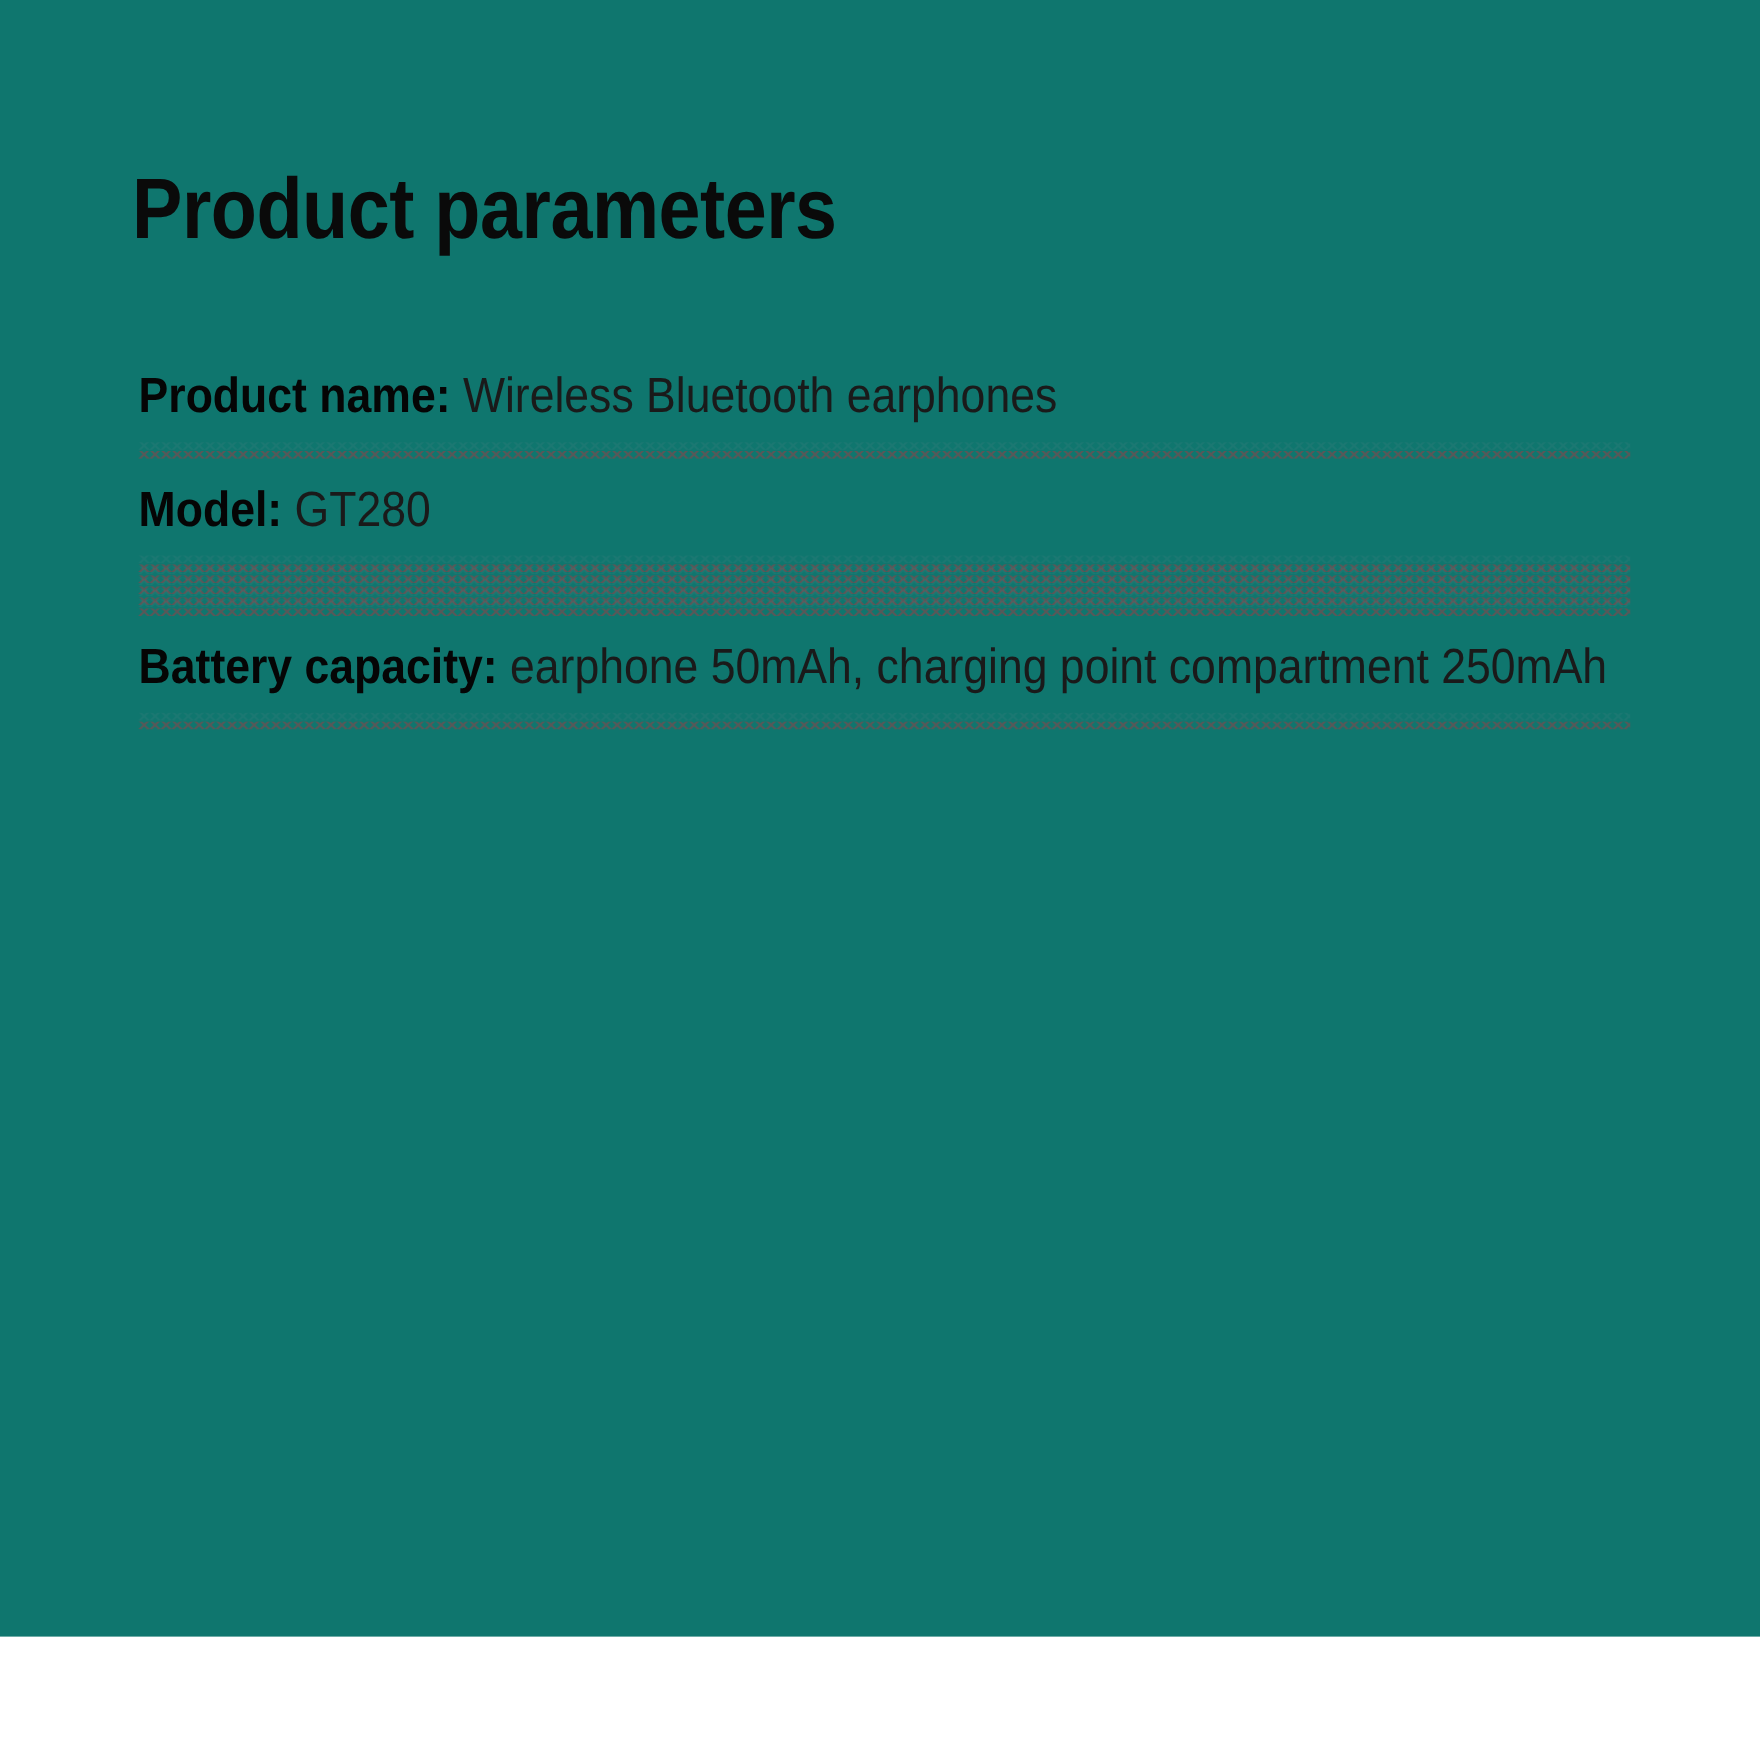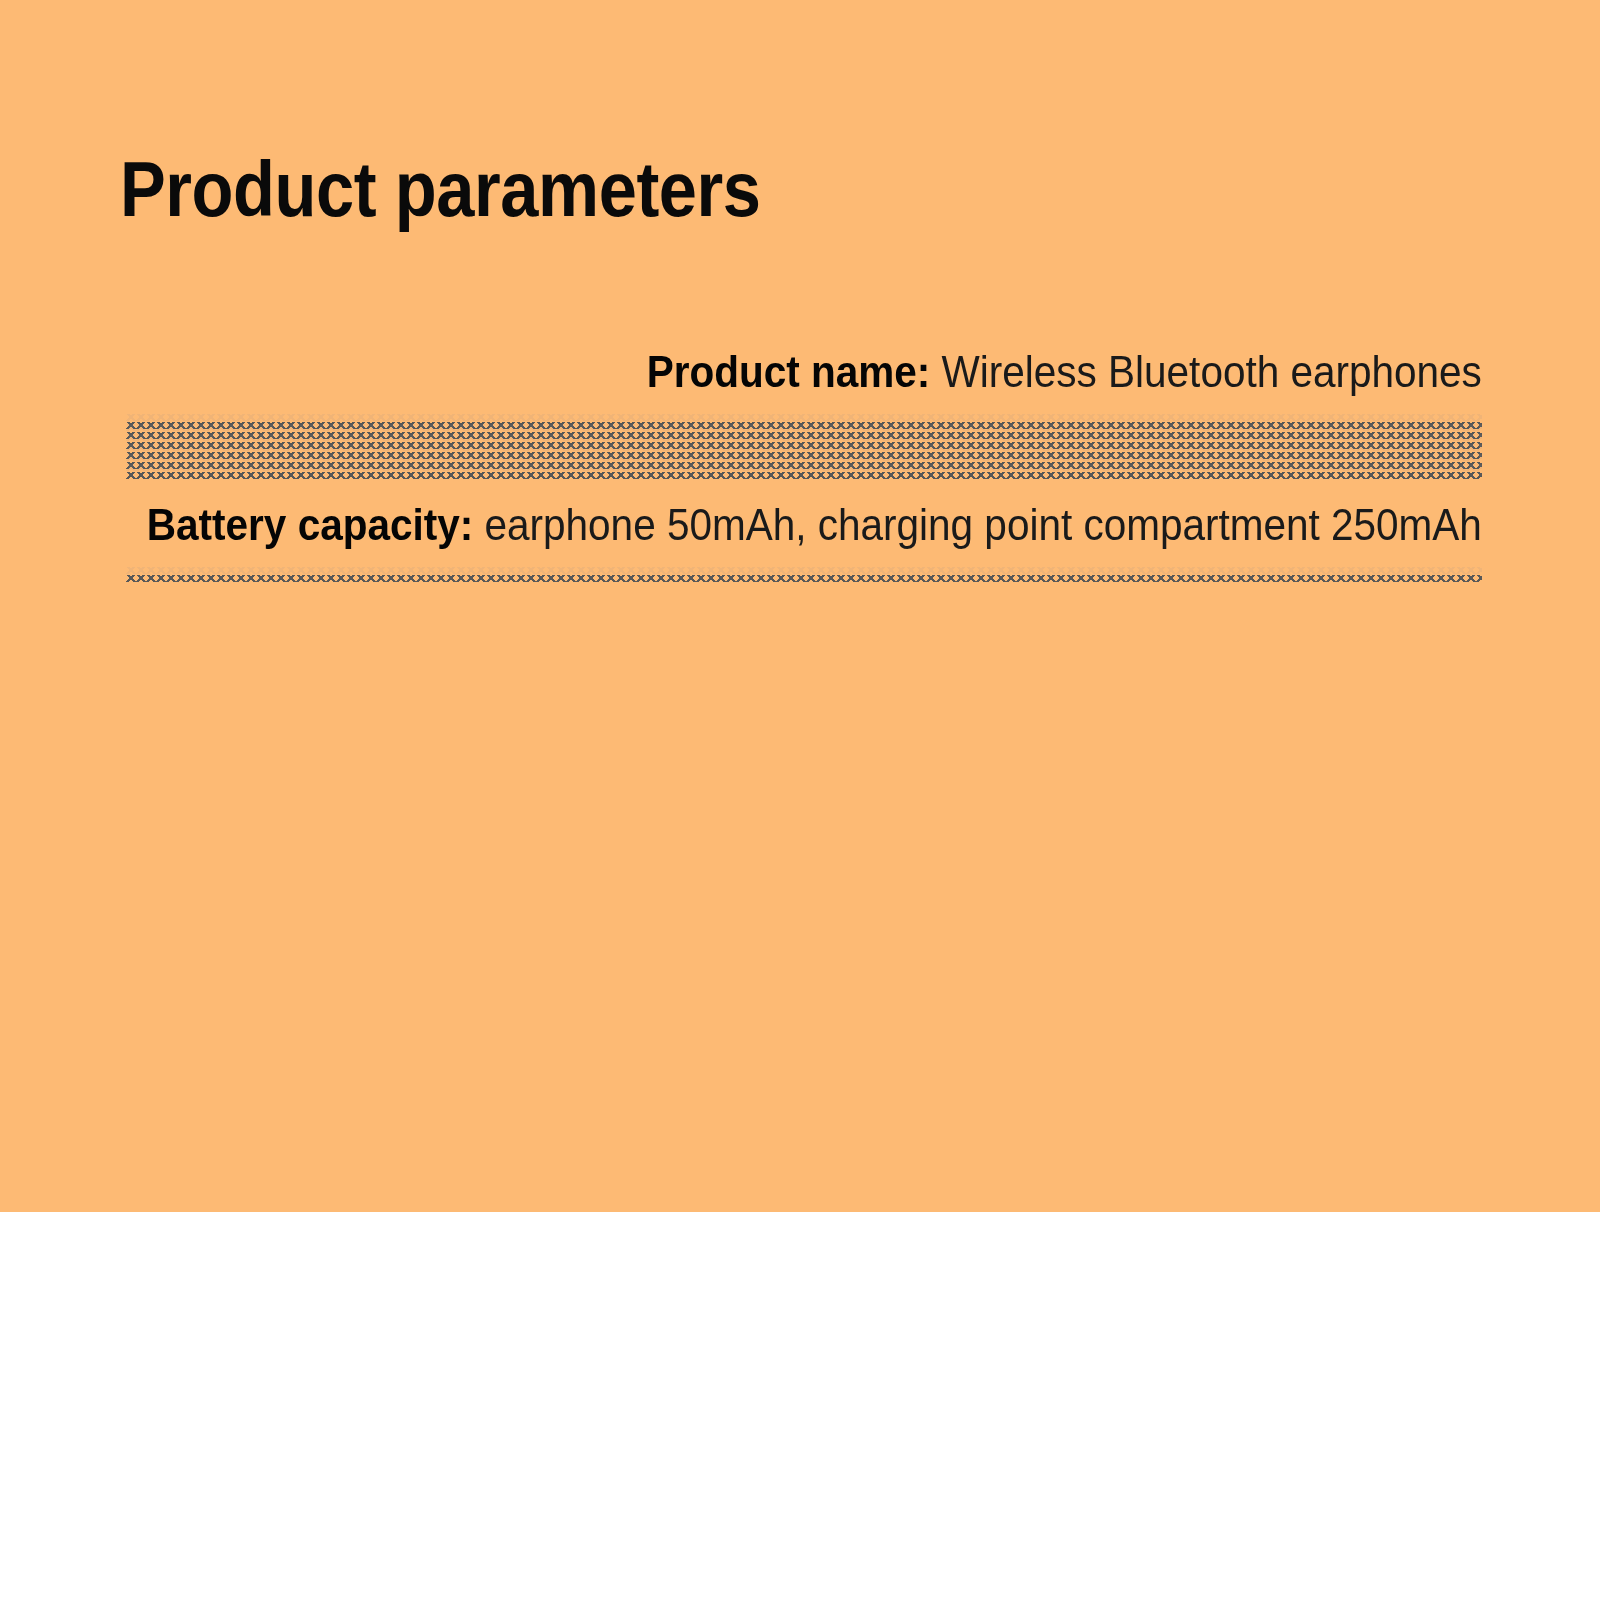--- a/index.html
+++ b/index.html
@@ -10,25 +10,24 @@
   }
 
   body {
     font-family: "Liberation Sans", "DejaVu Sans", sans-serif;
     -webkit-font-smoothing: antialiased;
   }
 
   #page {
     position: relative;
     width: 1600px;
-    height: 1212px;
-    background: #fdba74;
+    height: 1488px;
+    background: #0f766e;
     overflow: hidden;
     box-sizing: border-box;
-    text-align: right;
   }
 
   
   .page-title {
     position: absolute;
     left: 120px;
     top: 98px;
     font-size: 78px;
     line-height: 1.0;
     font-weight: 700;
@@ -36,21 +35,21 @@
     letter-spacing: -0.5px;
     transform: scaleX(0.88);
     transform-origin: left top;
     white-space: nowrap;
   }
 
   
   .spec-list {
     position: absolute;
     left: 0;
-    top: 327px;
+    top: 315px;
     width: 1600px;
   }
 
   .spec-row {
     position: relative;
     padding: 0 118px 0 126px;
     box-sizing: border-box;
   }
 
   .spec-text {
@@ -120,20 +119,28 @@
     <div class="spec-row">
       <div class="row-body">
         <div class="spec-text">
           <span class="spec-label">Product name:</span>
           <span class="spec-value">Wireless Bluetooth earphones</span>
         </div>
       </div>
     </div>
     <div class="divider"></div>
 
+    <div class="spec-row">
+      <div class="row-body">
+        <div class="spec-text">
+          <span class="spec-label">Model:</span>
+          <span class="spec-value">GT280</span>
+        </div>
+      </div>
+    </div>
     <div class="divider"></div>
 
     <div class="divider"></div>
 
     <div class="divider"></div>
 
     <div class="divider"></div>
 
     <div class="divider"></div>
 

